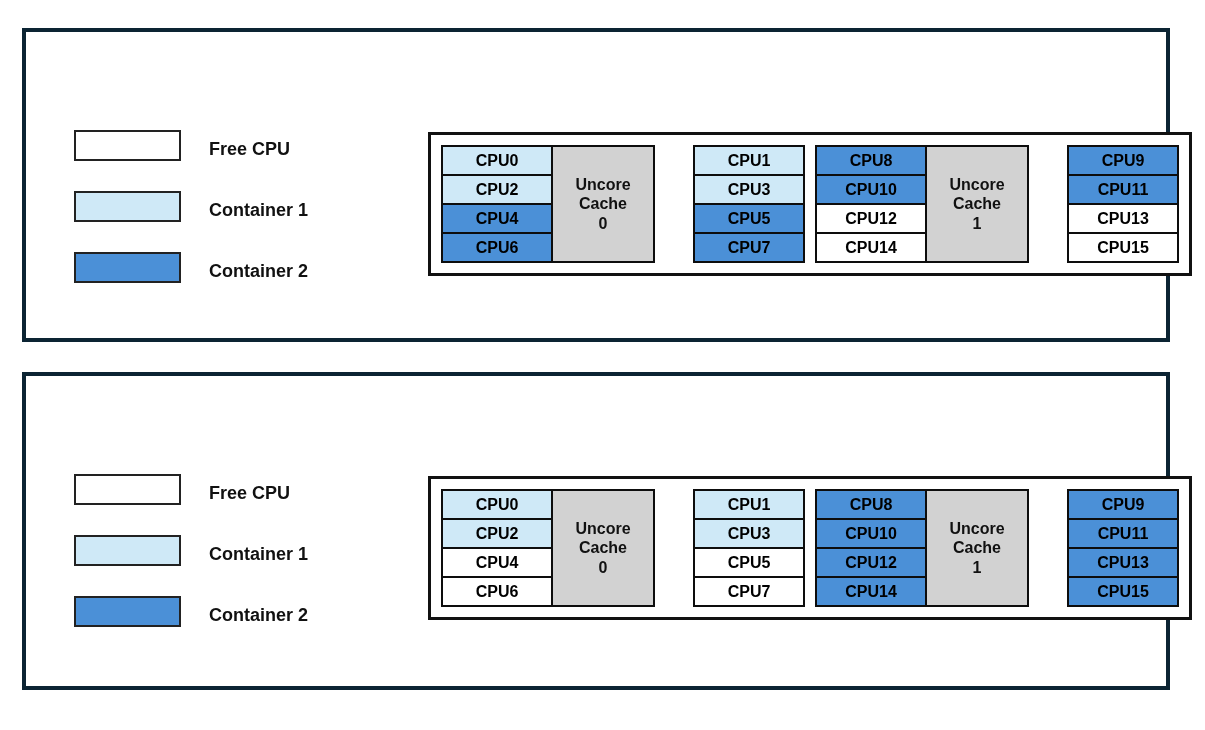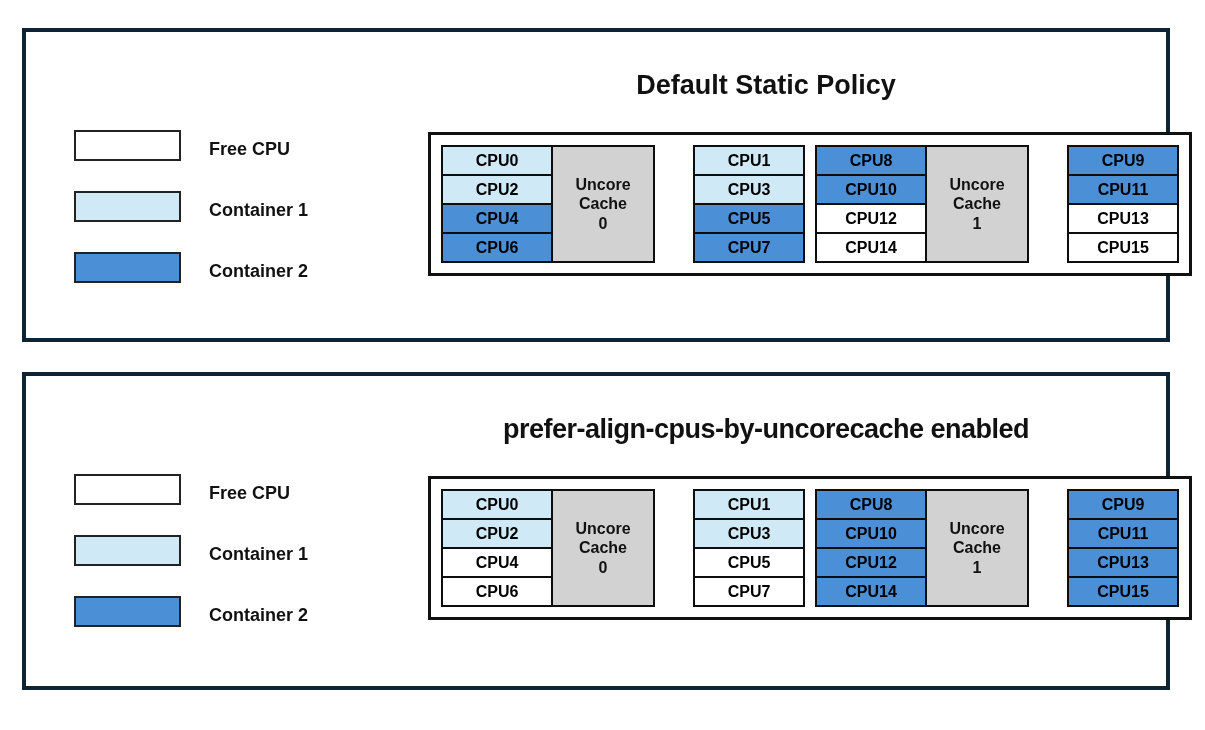--- a/index.html
+++ b/index.html
@@ -112,21 +112,20 @@
     white-space: pre-line;
   }
   .cpu-col.right { margin-left: -2px; padding-left: 40px; }
 </style>
 </head>
 <body>
 
 <div class="stage">
 
   <section class="panel panel-0" id="panel-0" style="border-color: rgb(12, 36, 51);">
-    <div class="title">Default Static Policy</div>
     <div class="legend">
         <div class="legend-row" style="top: 98px;">
           <span class="legend-swatch" style="background: rgb(255, 255, 255);"></span>
           <span class="legend-label">Free CPU</span>
         </div>
         <div class="legend-row" style="top: 159px;">
           <span class="legend-swatch" style="background: rgb(207, 233, 247);"></span>
           <span class="legend-label">Container 1</span>
         </div>
         <div class="legend-row" style="top: 220px;">
@@ -166,21 +165,20 @@
             <div class="cpu-cell" style="background: rgb(75, 144, 215);">CPU9</div>
             <div class="cpu-cell" style="background: rgb(75, 144, 215);">CPU11</div>
             <div class="cpu-cell" style="background: rgb(255, 255, 255);">CPU13</div>
             <div class="cpu-cell" style="background: rgb(255, 255, 255);">CPU15</div>
           </div>
         </div>
       </div>
   </section>
 
   <section class="panel panel-1" id="panel-1" style="border-color: rgb(12, 36, 51);">
-    <div class="title">prefer-align-cpus-by-uncorecache enabled</div>
     <div class="legend">
         <div class="legend-row" style="top: 98px;">
           <span class="legend-swatch" style="background: rgb(255, 255, 255);"></span>
           <span class="legend-label">Free CPU</span>
         </div>
         <div class="legend-row" style="top: 159px;">
           <span class="legend-swatch" style="background: rgb(207, 233, 247);"></span>
           <span class="legend-label">Container 1</span>
         </div>
         <div class="legend-row" style="top: 220px;">

